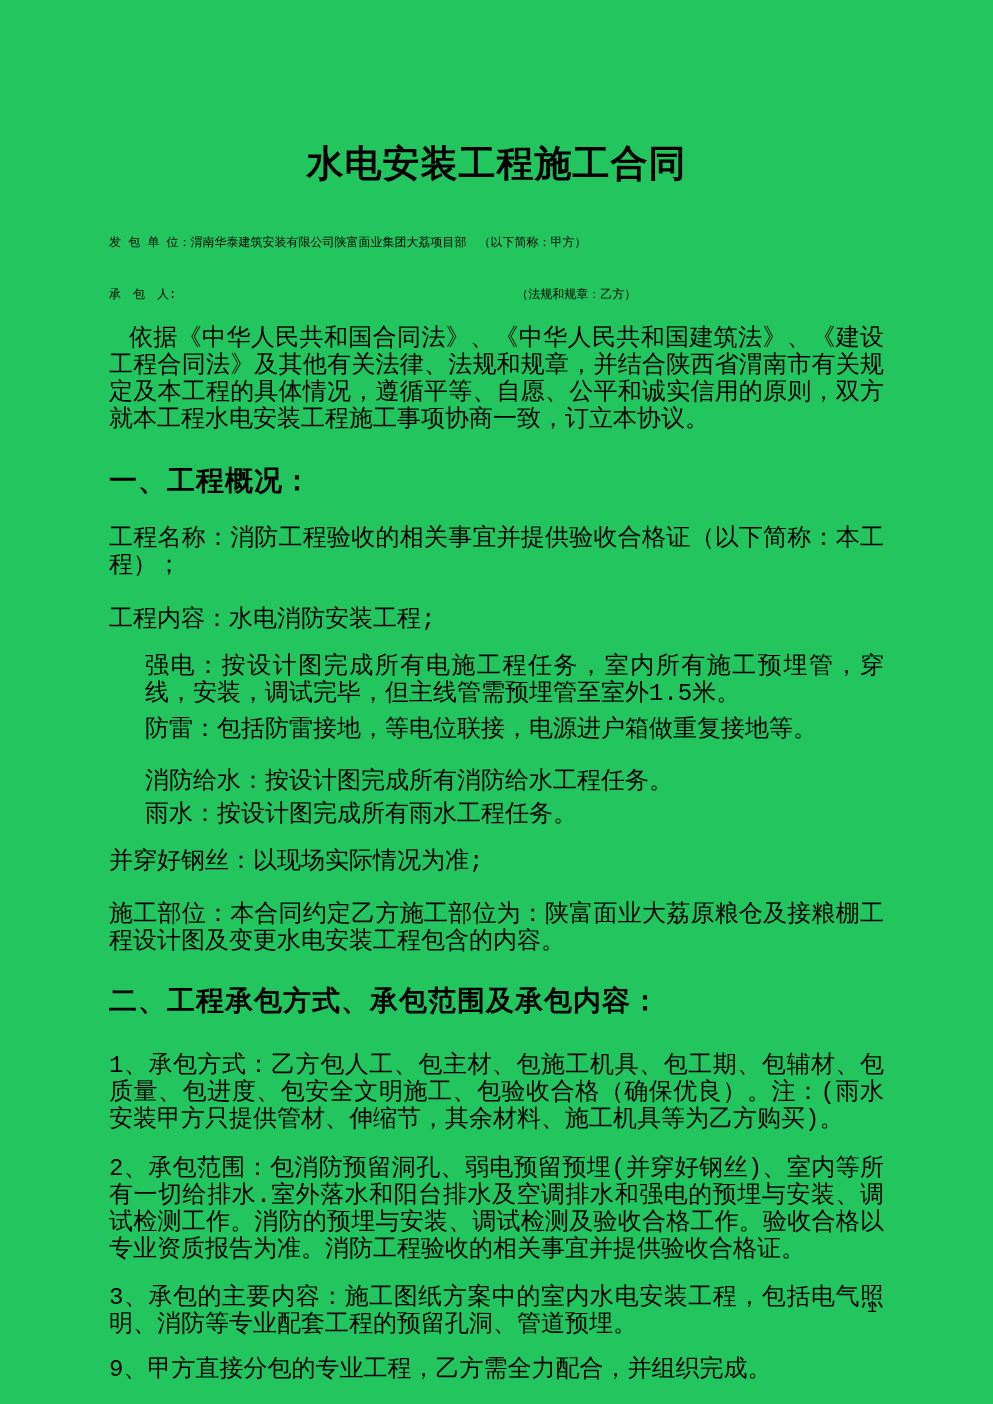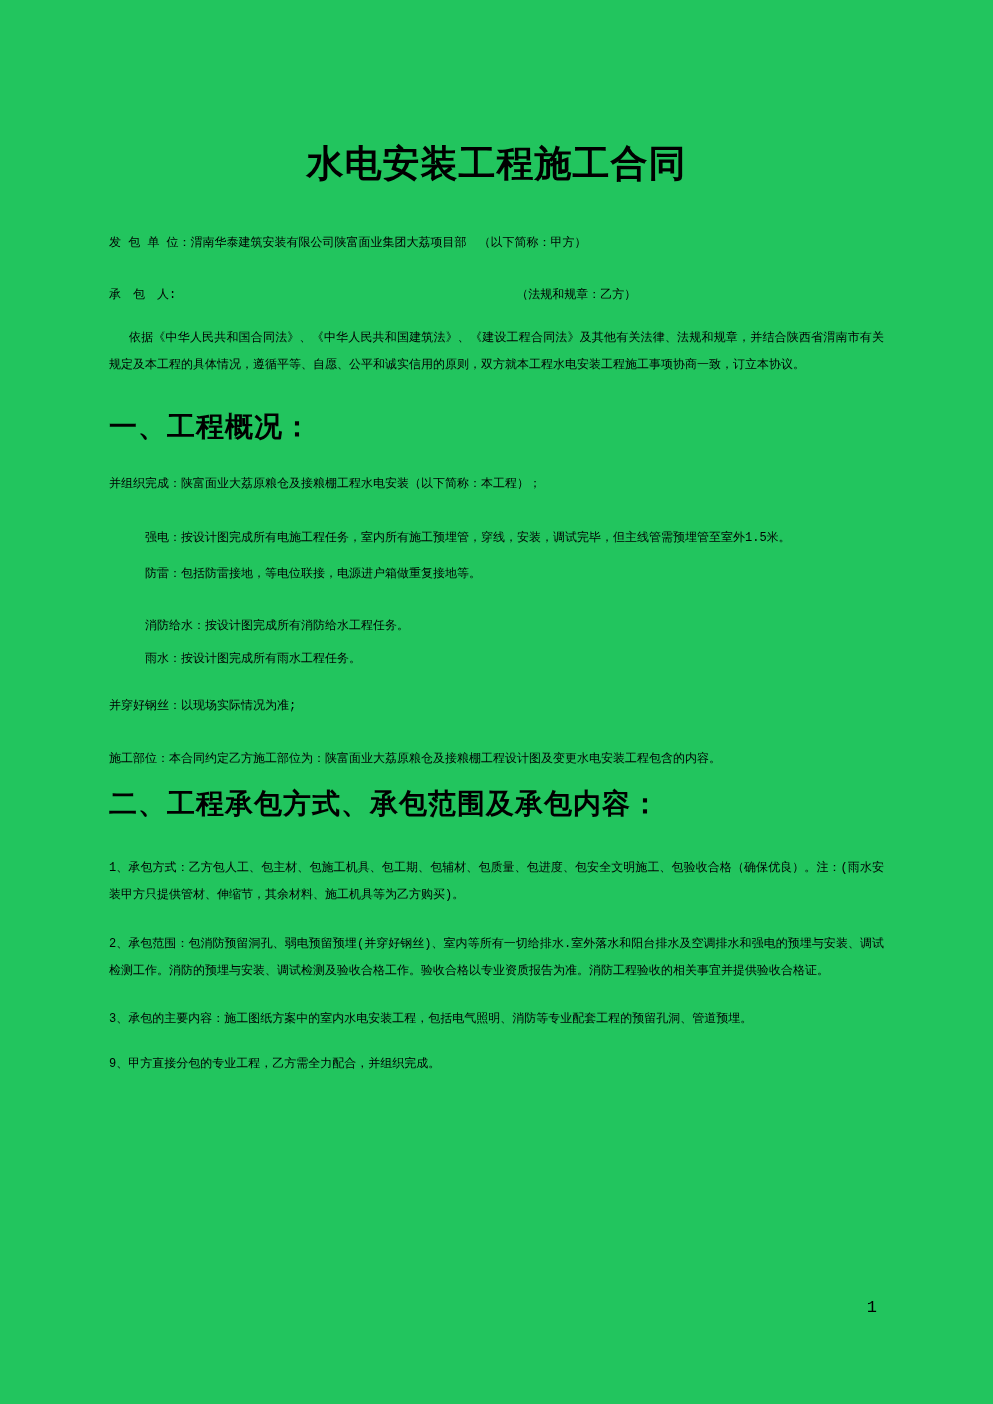--- a/index.html
+++ b/index.html
@@ -22,21 +22,21 @@
   .doc-title {
     font-size: 37px;
     line-height: 52px;
     font-weight: bold;
     text-align: center;
     letter-spacing: 1px;
     margin-bottom: 38px;
     white-space: nowrap;
   }
   .para {
-    font-size: 12px;
+    font-size: 24px;
     line-height: 27px;
     text-align: justify;
   }
   .party-line { font-size: 12px; line-height: 27px; white-space: nowrap; }
   .party-b { display: flex; }
   .party-b .alias-b { margin-left: 340px; }
   .alias-a { margin-left: 12px; }
   .preamble { text-indent: 20px; }
   .heading {
     font-size: 28px;
@@ -49,21 +49,21 @@
   .mb8  { margin-bottom: 25px; }
   .mb9  { margin-bottom: 9px; }
   .mb16 { margin-bottom: 16px; align-items: center; }
   .mb18 { margin-bottom: 18px; }
   .mb20 { margin-bottom: 20px; }
   .mb21 { margin-bottom: 21px; }
   .mb22 { margin-bottom: 22px; }
   .mb25 { margin-bottom: 25px; }
   .mb26 { margin-bottom: 26px; }
   .mb27 { margin-bottom: 27px; }
-  .mb28 { margin-bottom: 16px; }
+  .mb28 { margin-bottom: 31px; }
   .mb33 { margin-bottom: 33px; }
   .page-num {
     position: absolute;
     top: 1297px;
     right: 116px;
     font-size: 17px;
     line-height: 22px;
   }
 </style>
 </head>
@@ -78,22 +78,23 @@
 
     <div class="party-line party-b mb16">
       <span>承　包　人:</span>
       <span class="alias-b">（法规和规章：乙方）</span>
     </div>
 
     <div class="para preamble mb33">依据《中华人民共和国合同法》、《中华人民共和国建筑法》、《建设工程合同法》及其他有关法律、法规和规章，并结合陕西省渭南市有关规定及本工程的具体情况，遵循平等、自愿、公平和诚实信用的原则，双方就本工程水电安装工程施工事项协商一致，订立本协议。</div>
 
     <div class="heading mb26">一、工程概况：</div>
 
-    <div class="para mb27">并组织完成：陕富面业大荔原粮仓及接粮棚工程水电安装（以下简称：本工程）；</div>
+    <div class="para mb27">工程名称：消防工程验收的相关事宜并提供验收合格证（以下简称：本工程）；</div>
 
+    <div class="para mb20">工程内容：水电消防安装工程;</div>
 
     <div class="para sub mb9">强电：按设计图完成所有电施工程任务，室内所有施工预埋管，穿线，安装，调试完毕，但主线管需预埋管至室外1.5米。</div>
 
     <div class="para sub mb8">防雷：包括防雷接地，等电位联接，电源进户箱做重复接地等。</div>
 
     <div class="para sub mb6">消防给水：按设计图完成所有消防给水工程任务。</div>
 
     <div class="para sub mb20">雨水：按设计图完成所有雨水工程任务。</div>
 
     <div class="para mb26">并穿好钢丝：以现场实际情况为准;</div>

